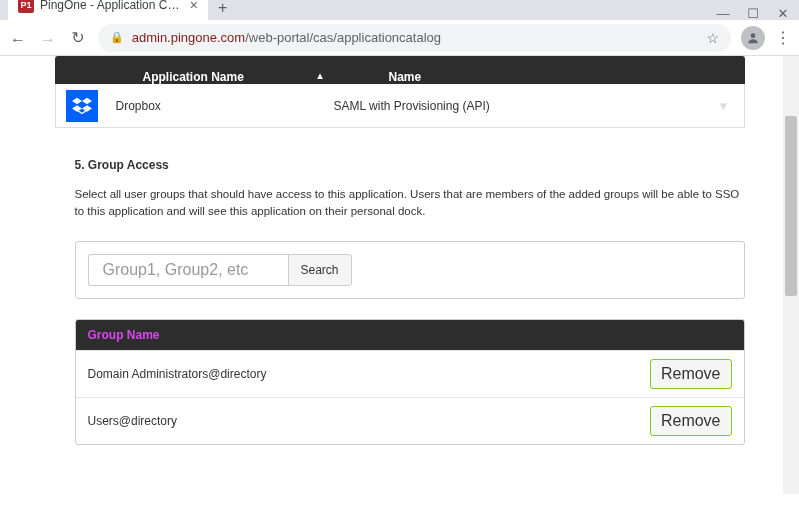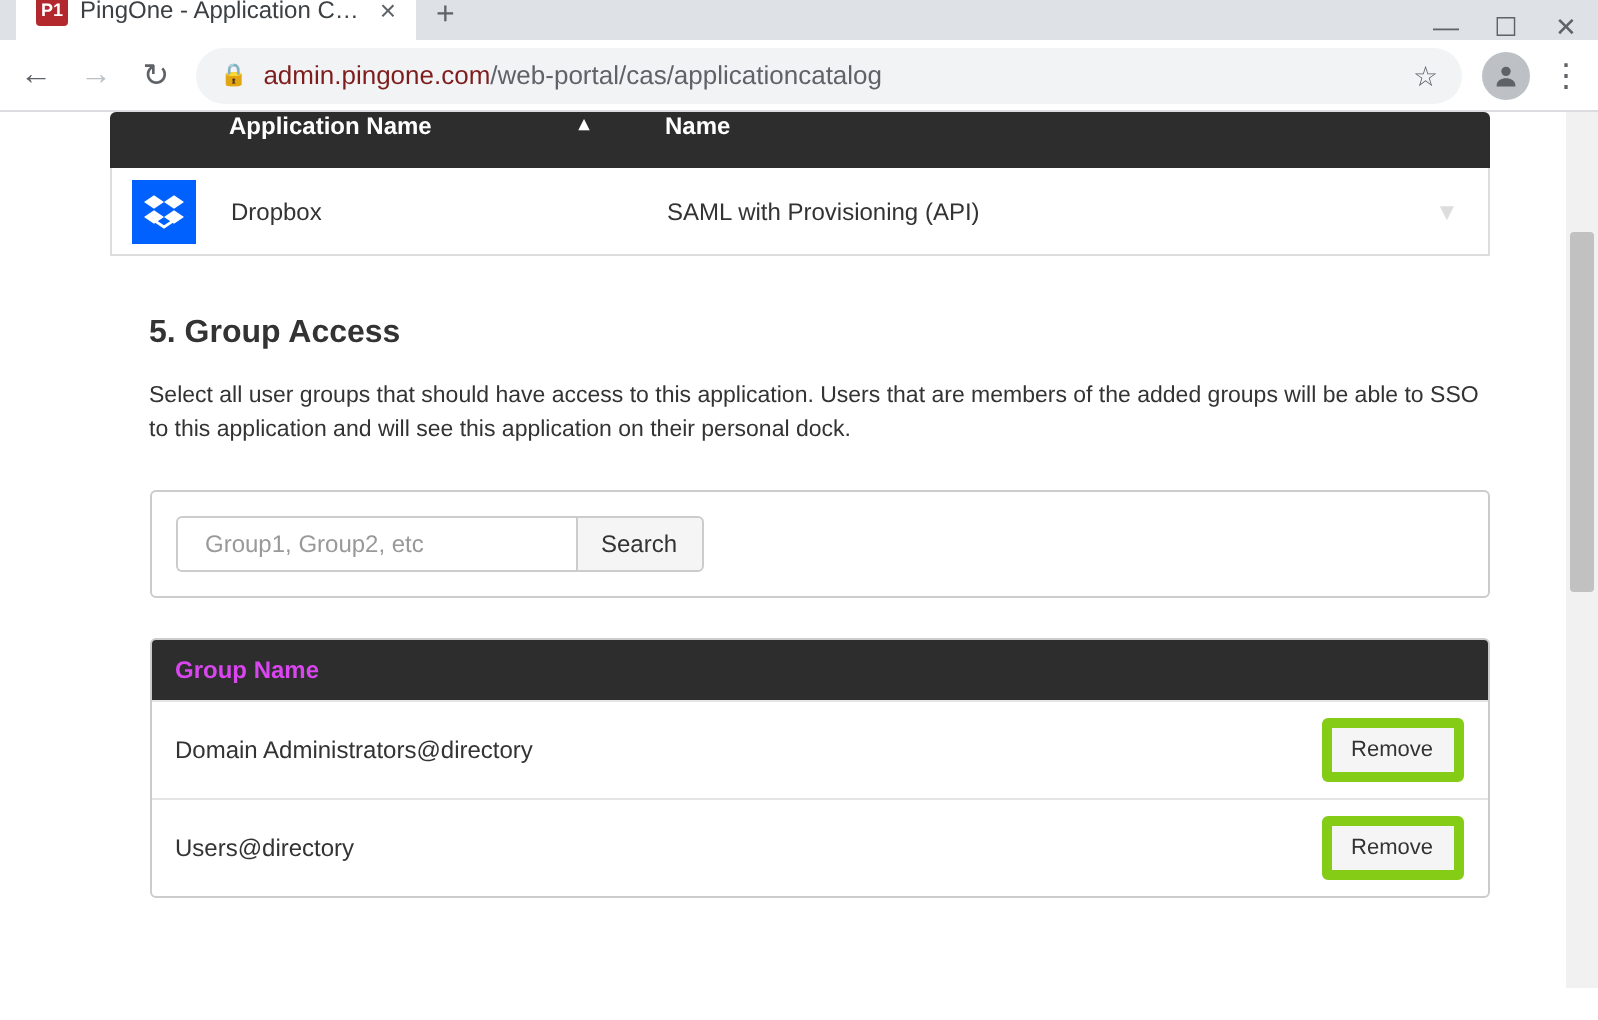--- a/index.html
+++ b/index.html
@@ -25,48 +25,48 @@
   .star-icon { color: #5f6368; font-size: 14px; }
   .avatar { width: 24px; height: 24px; border-radius: 50%; background: #bdc1c6; display:flex; align-items:center; justify-content:center; color:#5f6368;}
   .menu-dots { color: #5f6368; font-size: 16px; cursor: pointer; }
   
   
   .viewport { height: calc(510px - 72px); overflow-y: auto; background: #fff; display:flex; justify-content:center; position:relative;}
   .scrollbar-right { position:absolute; right:0; top:0; width:16px; height:100%; background:#f1f1f1; }
   .scrollbar-thumb { position:absolute; right:2px; top:60px; width:12px; height:180px; background:#c1c1c1; border-radius:2px;}
   .page { width: 690px; padding-top: 0; }
   
-  .header-bar { background: #2d2d2d; color: #fff; height: 28px; display: flex; align-items: flex-start; font-size: 12px; border-radius: 3px 3px 0 0;}
+  .header-bar { background: #2d2d2d; color: #fff; height: 28px; display: flex; align-items: flex-end; font-size: 12px; border-radius: 3px 3px 0 0; gap: 28px;}
   .col-icon-space { width: 52px; }
   .col-appname { width: 200px; padding-left: 8px; font-weight: bold; position:relative;}
   .sort-caret { position:absolute; right:12px; font-size:10px;}
   .col-type { padding-left: 26px; font-weight: bold;}
   
   .app-row { background: #fff; border: 1px solid #ddd; border-top:none; height: 44px; display: flex; align-items: center; }
   .app-icon-cell { width: 52px; display:flex; justify-content:center; }
   .dropbox-icon { width: 32px; height: 32px; background: #0061ff; display:flex; align-items:center; justify-content:center;}
   .dropbox-icon svg { width: 20px; height: 20px; }
   .app-name-cell { width: 200px; padding-left: 8px; color: #333; }
   .app-type-cell { flex: 1; padding-left: 26px; color: #333; }
   .app-expand { width: 40px; color: #ddd; text-align:center;}
   
   .section { padding: 30px 0 0 20px; }
-  .section-title { font-weight: bold; font-size: 16px; color: #333; margin-bottom: 14px; }
+  .section-title { font-weight: bold; font-size: 12px; color: #333; margin-bottom: 14px; }
   .section-desc { color: #333; font-size: 11.5px; line-height: 1.5; margin-bottom: 20px; padding-right:4px;}
   
   .search-box-wrap { border: 1px solid #ccc; border-radius: 3px; padding: 12px; margin-bottom: 20px; display:flex;}
-  .search-input { width: 200px; padding: 6px 14px; border: 1px solid #ccc; border-radius: 3px 0 0 3px; font-size: 12px; color:#333; border-right:none;}
+  .search-input { width: 200px; padding: 6px 14px; border: 1px solid #ccc; border-radius: 3px 0 0 3px; font-size: 16px; color:#333; border-right:none;}
   .search-input::placeholder { color: #999; }
   .search-btn { background: #f5f5f5; border: 1px solid #ccc; padding: 6px 12px; font-size: 12px; color: #333; border-radius: 0 3px 3px 0; cursor: pointer;}
   
   .group-table { border: 1px solid #ccc; border-radius: 3px; overflow:hidden;}
   .group-header { background: #2d2d2d; color: #d946ef; padding: 8px 12px; font-size: 12px; font-weight: bold;}
   .group-row { display: flex; align-items: center; padding: 8px 12px; border-top: 1px solid #e5e5e5; }
   .group-name-cell { flex: 1; color: #333; font-size: 12px; }
-  .remove-btn { background: #f5f5f5; border: 5px solid #84cc16; padding: 5px 10px; font-size: 11px; color: #333; border-radius: 3px; cursor: pointer;}
+  .remove-btn { background: #f5f5f5; border: 1px solid #84cc16; padding: 5px 10px; font-size: 16px; color: #333; border-radius: 3px; cursor: pointer;}
 </style>
 </head>
 <body>
 
 <div class="browser-top">
   <div class="tab">
     <div class="favicon">P1</div>
     <div class="tab-title">PingOne - Application Catalog</div>
     <div class="tab-close">×</div>
   </div>

